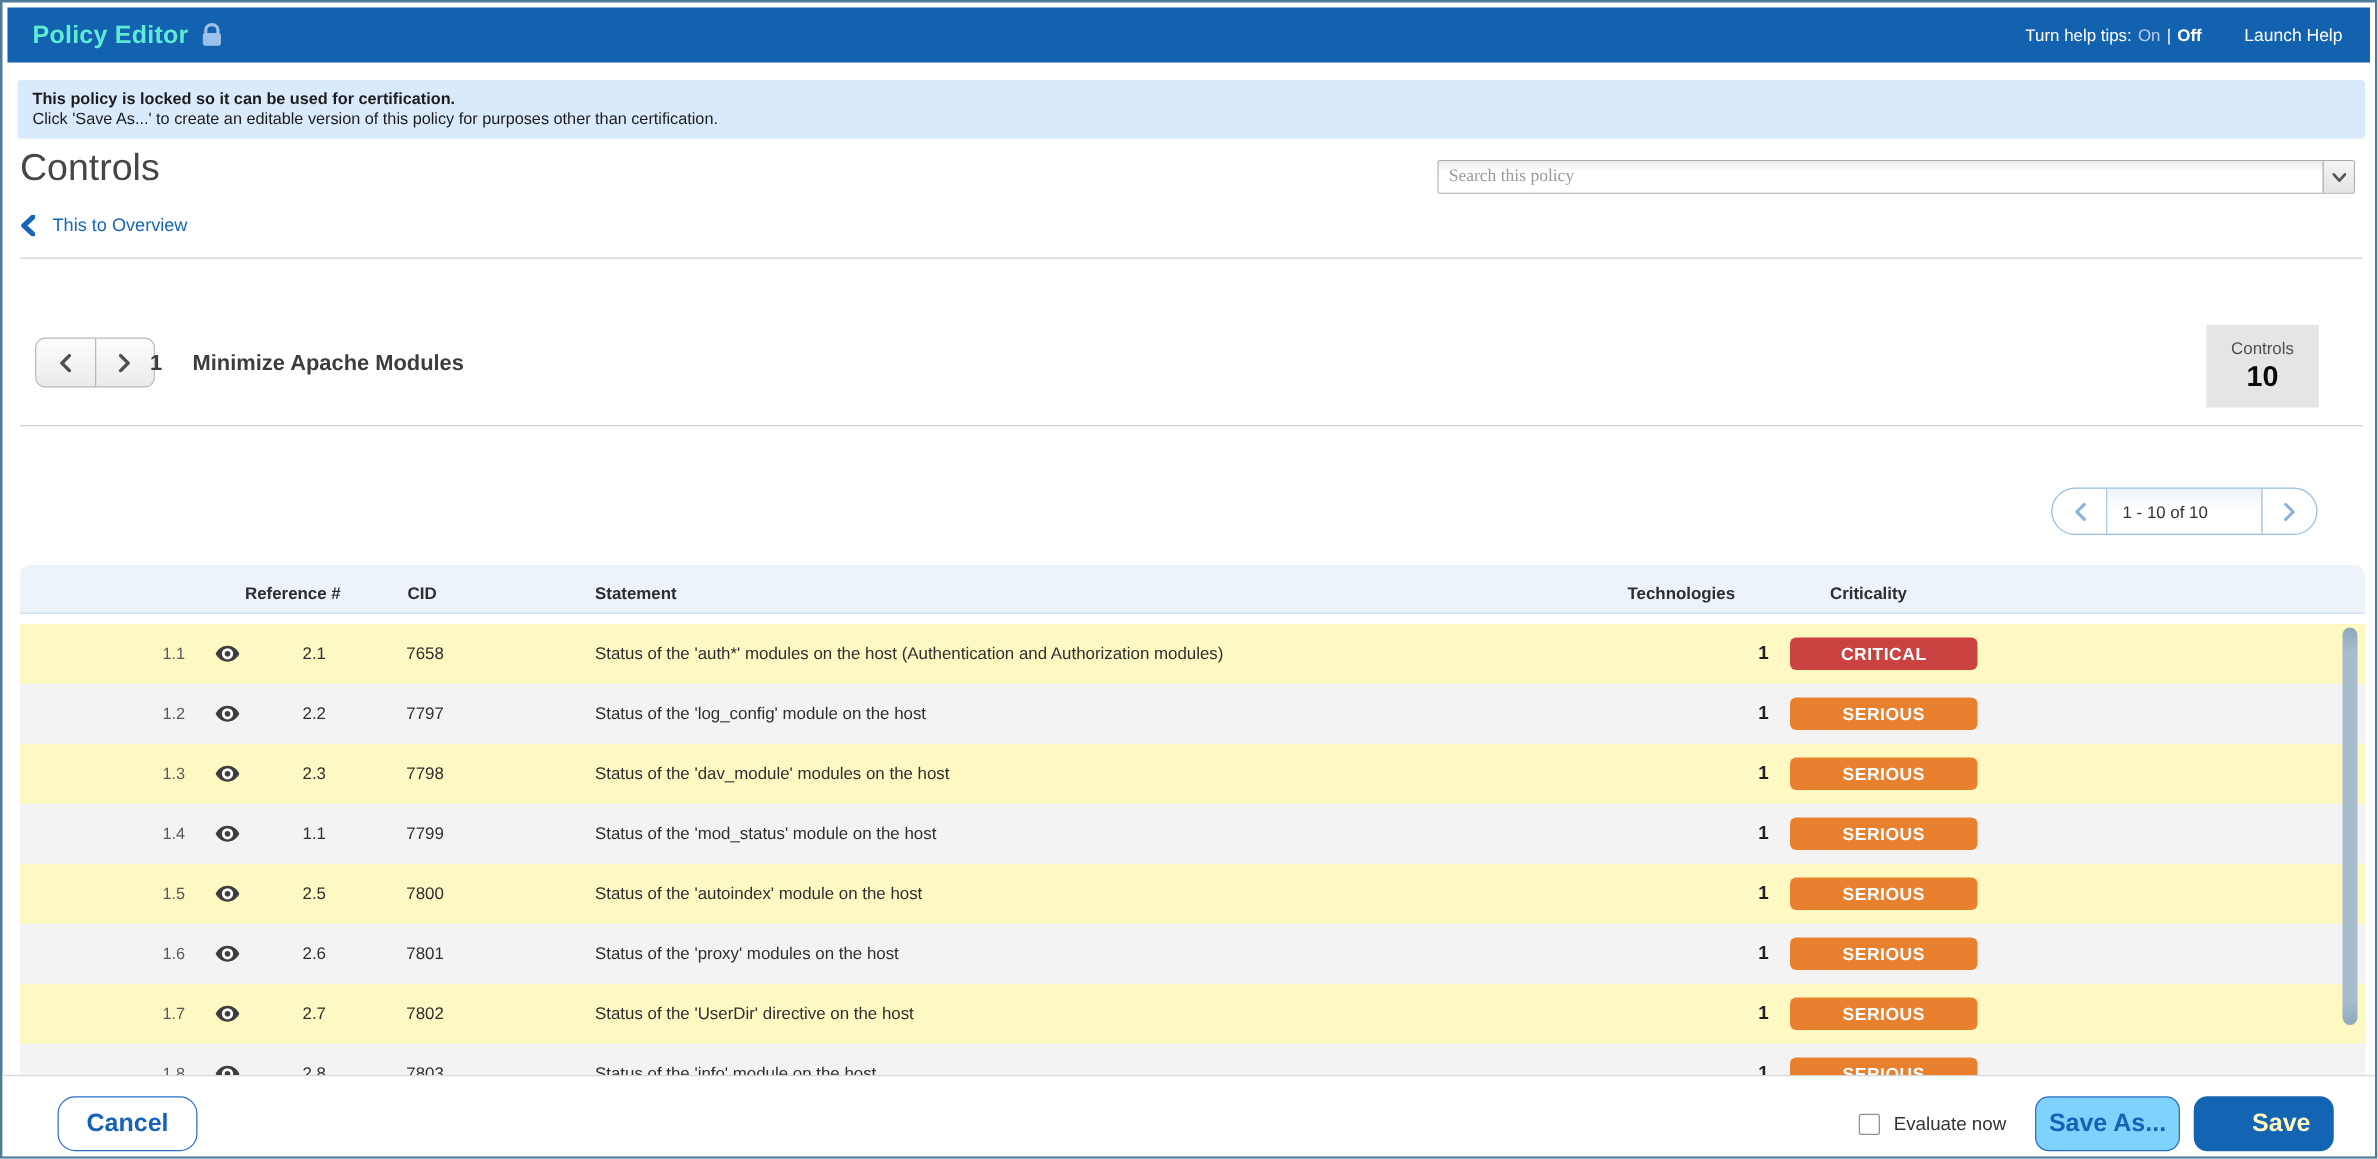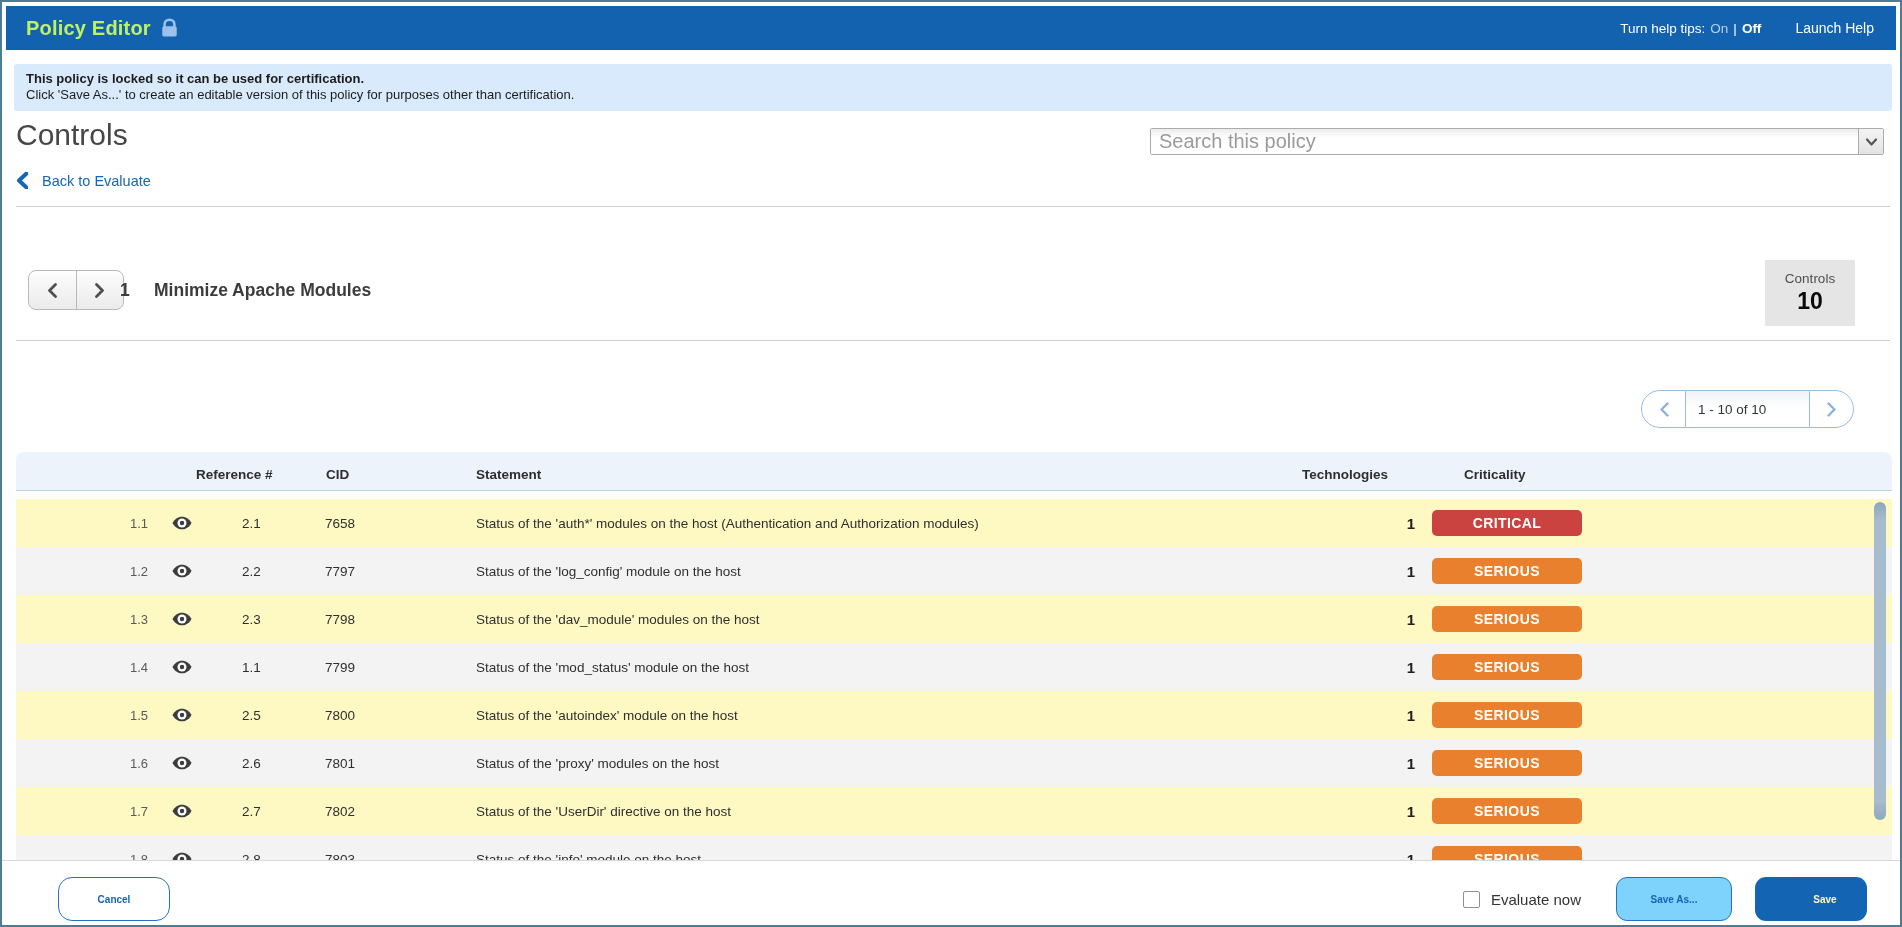--- a/index.html
+++ b/index.html
@@ -1,35 +1,35 @@
 <!DOCTYPE html>
 <html><head>
 <meta charset="utf-8">
 <style>
   html,body{margin:0;padding:0;background:#fff;font-family:"Liberation Sans",sans-serif;}
   .page{position:relative;width:1898px;height:923px;border:2px solid #4e7b97;background:#fff;overflow:hidden;box-sizing:content-box;}
 
   
   .topbar{position:absolute;left:4px;top:4px;width:1890px;height:44px;background:#1362b0;display:flex;align-items:center;justify-content:space-between;box-sizing:border-box;padding:0 22px 0 20px;}
   .topbar-left{display:flex;align-items:center;gap:10px;}
-  .app-title{color:#bef264;font-size:20px;font-weight:bold;letter-spacing:.2px;}
+  .app-title{color:#5eead4;font-size:20px;font-weight:bold;letter-spacing:.2px;}
   .topbar-right{display:flex;align-items:center;gap:34px;color:#fff;font-size:13.5px;}
   .help-tips{display:flex;align-items:center;gap:5px;}
   .tip-on{color:#b9cfe7;cursor:pointer;}
   .tip-off{color:#fff;font-weight:bold;cursor:pointer;}
   .launch-help{color:#fff;font-size:14px;cursor:pointer;}
 
   
   .banner{position:absolute;left:12px;top:62px;width:1878px;height:47px;background:#d9eafc;border-radius:3px;box-sizing:border-box;padding:7px 12px;font-size:13px;color:#1c1c1c;line-height:16px;}
   .banner .b1{font-weight:bold;}
 
   
   .h1-controls{position:absolute;left:14px;top:116px;font-size:30px;font-weight:400;color:#464646;}
   .search-combo{position:absolute;left:1148px;top:126px;width:734px;height:27px;border:1px solid #ababab;border-radius:2px;background:#fff;display:flex;box-sizing:border-box;}
-  .search-combo input{flex:1;border:0;outline:none;padding:12px 8px;font-size:20px;color:#333;background:linear-gradient(#ececec,#ffffff 35%);font-family:Liberation Sans, sans-serif;}
+  .search-combo input{flex:1;border:0;outline:none;padding:12px 8px;font-size:14px;color:#333;background:linear-gradient(#ececec,#ffffff 35%);font-family:Liberation Serif, serif;}
   .search-combo input::placeholder{color:#9a9a9a;}
   .combo-btn{width:24px;border-left:1px solid #ababab;display:flex;align-items:center;justify-content:center;background:linear-gradient(#f4f4f4,#e3e3e3);cursor:pointer;}
 
   
   .back-link{position:absolute;left:14px;top:170px;display:flex;align-items:center;gap:14px;color:#1566b6;font-size:14.5px;cursor:pointer;text-decoration:none;}
 
   .divider{position:absolute;left:14px;width:1874px;height:0;border-top:1px solid #cfcfcf;}
   .div1{top:204px;} .div2{top:338px;}
 
   
@@ -62,21 +62,21 @@
   .c-ref{left:226px;}
   .c-cid{left:309px;}
   .c-stmt{left:460px;white-space:nowrap;}
   .c-tech{left:1276px;width:123px;text-align:right;font-weight:bold;font-size:15px;color:#1f1f1f;}
   .c-badge{left:1416px;width:150px;height:26px;border-radius:5px;color:#fff;font-weight:bold;font-size:14px;letter-spacing:.4px;text-align:center;line-height:26px;}
 
   .scrollbar{position:absolute;left:1872px;top:500px;width:12px;height:318px;border-radius:6px;background:linear-gradient(#8da8bc,#a7bccc 6%,#a7bccc 94%,#8da8bc);}
 
   
   .footer{position:absolute;left:0;top:858px;width:1898px;height:65px;background:#fff;border-top:1px solid #d8d8d8;}
-  .btn{display:flex;align-items:center;justify-content:center;font-size:10px;font-weight:bold;cursor:pointer;box-sizing:border-box;font-family:"Liberation Sans",sans-serif;margin-left:12px;}
+  .btn{display:flex;align-items:center;justify-content:center;font-size:20px;font-weight:bold;cursor:pointer;box-sizing:border-box;font-family:"Liberation Sans",sans-serif;}
   .btn-cancel{position:absolute;left:44px;top:16px;width:112px;height:44px;border:1.5px solid #2b6fc3;border-radius:14px;background:#fff;color:#1562b6;}
   .footer-right{position:absolute;right:33px;top:16px;height:44px;display:flex;align-items:center;gap:11px;}
   .chk{width:15px;height:15px;border:1px solid #909090;border-radius:2px;background:#fff;cursor:pointer;}
   .chk-label{font-size:15px;color:#333;margin-right:12px;}
   .btn-saveas{width:116px;height:44px;border:1.5px solid #2b6fc3;border-radius:11px;background:#7dd3fc;color:#1562b6;}
   .btn-save{width:112px;height:44px;border:0;border-radius:11px;background:#1464b4;color:#fef9c3;padding-left:28px;}
 </style>
 </head>
 <body>
 
@@ -115,21 +115,21 @@
       <svg width="11" height="8" viewBox="0 0 11 8">
           <path d="M1 1.5 L5.5 6.5 L10 1.5" stroke="#555" stroke-width="2.2" fill="none" stroke-linecap="round" stroke-linejoin="round"></path>
         </svg>
     </div>
   </div>
 
   <a class="back-link">
     <svg width="12" height="17" viewBox="0 0 12 17">
         <path d="M10.5 1.5 L3 8.5 L10.5 15.5" stroke="#1566b6" stroke-width="4" fill="none" stroke-linecap="round" stroke-linejoin="round"></path>
       </svg>
-    <span>Back to Evaluate</span>
+    <span>This to Overview</span>
   </a>
 
   <div class="divider div1"></div>
 
   <div class="nav-group">
     <div class="nav-btn prev">
       <svg width="10" height="15" viewBox="0 0 10 15">
           <path d="M8.5 1.5 L2.5 7.5 L8.5 13.5" stroke="#4f4f4f" stroke-width="2.8" fill="none" stroke-linecap="round" stroke-linejoin="round"></path>
         </svg>
     </div>

